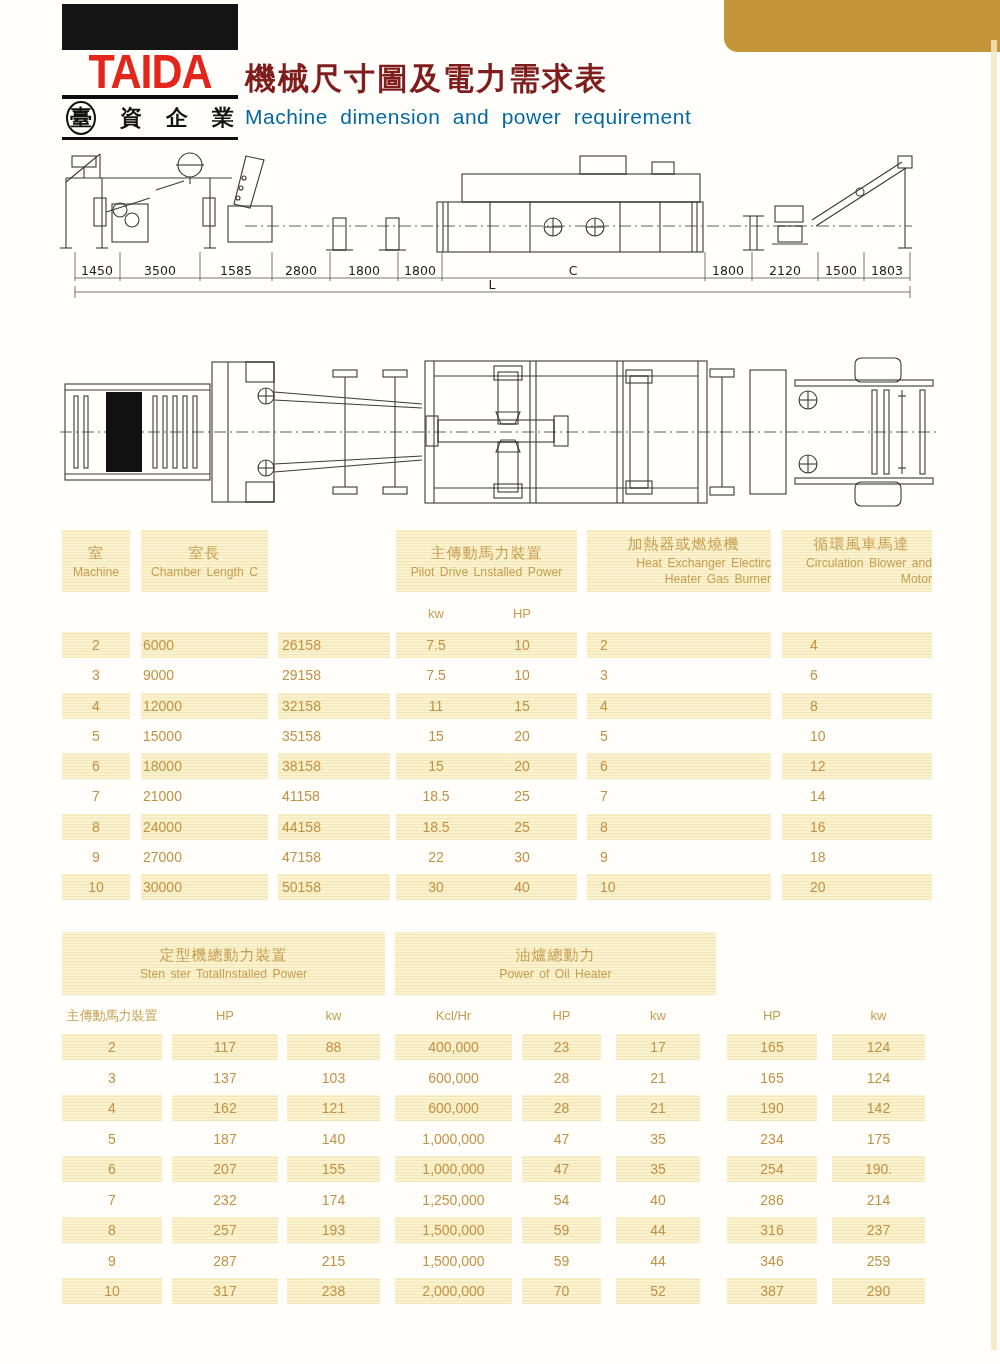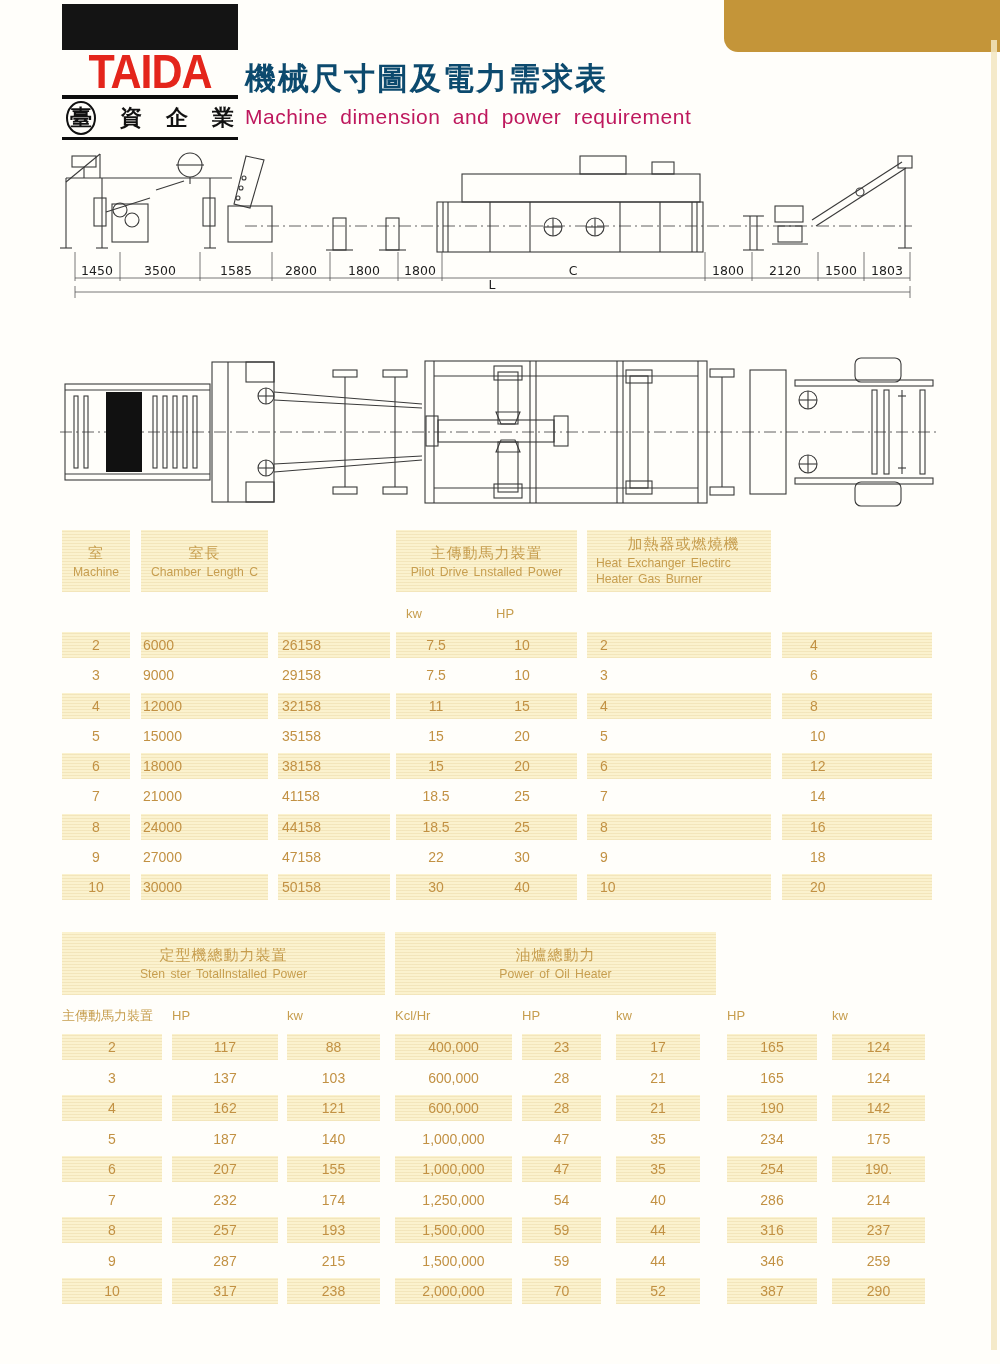--- a/index.html
+++ b/index.html
@@ -18,47 +18,47 @@
   .logo-word{height:45px;display:flex;align-items:center;justify-content:center;
              color:#e4251b;font-size:43px;font-weight:900;letter-spacing:-1px;
              line-height:1;transform:scaleY(1.1);}
   .logo-sub{border-top:4px solid #0d0d0d;border-bottom:3px solid #0d0d0d;
             display:flex;justify-content:space-between;align-items:center;
             padding:2px 4px;font-size:22px;font-weight:700;color:#111;}
   .logo-sub .ring{border:2px solid #111;border-radius:50%;padding:0 2px;}
 
   
   .titles{position:absolute;left:245px;top:58px;width:620px;}
-  .title-zh{margin:0;font-size:31px;font-weight:700;color:#0c4a6e;letter-spacing:2px;}
-  .title-en{margin:5px 0 0 0;font-size:21px;font-weight:400;color:#be185d;
+  .title-zh{margin:0;font-size:31px;font-weight:700;color:#7f1d1d;letter-spacing:2px;}
+  .title-en{margin:5px 0 0 0;font-size:21px;font-weight:400;color:#0369a1;
             letter-spacing:.5px;word-spacing:6px;}
 
   
   .side-view{position:absolute;left:60px;top:148px;width:880px;height:152px;}
   .top-view{position:absolute;left:60px;top:356px;width:880px;height:152px;}
   svg text{font-family:"DejaVu Sans","Liberation Sans",sans-serif;}
 
   
   .shadebox{background-color:#fbf2ce;
     background-image:repeating-linear-gradient(0deg,rgba(214,185,120,.22) 0 1px,rgba(0,0,0,0) 1px 3px);}
   .hzh{font-size:15px;color:#c79e4f;letter-spacing:1px;}
   .hen{font-size:12.2px;color:#c79e4f;word-spacing:2px;white-space:nowrap;}
-  .sublabel{position:absolute;font-size:13px;color:#c79e4f;height:20px;line-height:20px;}
+  .sublabel{position:absolute;font-size:13px;color:#c79e4f;text-align:center;height:20px;line-height:20px;}
   .cell{position:absolute;top:2px;height:26px;line-height:26px;font-size:14px;
         color:#c29143;box-sizing:border-box;}
   .ctr{text-align:center;}
   .pl14{padding-left:2px}.pl12{padding-left:4px}.pl13{padding-left:13px}.pl28{padding-left:28px}
   .shaded .cell{background-color:#fbf2ce;
     background-image:repeating-linear-gradient(0deg,rgba(214,185,120,.22) 0 1px,rgba(0,0,0,0) 1px 3px);}
 
   
   .table1{position:absolute;left:62px;top:530px;width:870px;height:380px;}
   .t1h{position:absolute;top:0;height:62px;box-sizing:border-box;display:flex;
        flex-direction:column;justify-content:center;align-items:center;gap:2px;text-align:center;}
-  .t1h.lft{align-items:flex-start;text-align:left;padding-left:9px;}
+  .t1h.lft{align-items:flex-start;text-align:right;padding-left:9px;}
   .t1h.lft .hen{white-space:normal;line-height:1.25;}
   .t1h1{left:0;width:68px}.t1h2{left:79px;width:127px}.t1h3{left:216px;width:112px}
   .t1h4{left:334px;width:181px}.t1h5{left:525px;width:184px}.t1h6{left:720px;width:150px}
   .t1sub-kw{top:74px;left:344px;width:60px;}
   .t1sub-hp{top:74px;left:434px;width:52px;}
   .t1-rows{position:absolute;left:0;top:100px;width:870px;}
   .t1-row{position:relative;height:30.3px;}
   .t1c1{left:0;width:68px}.t1c2{left:79px;width:127px}.t1c3{left:216px;width:112px}
   .t1c4{left:334px;width:181px}.t1c5{left:525px;width:184px}.t1c6{left:720px;width:150px}
   .kwv{position:absolute;left:10px;width:60px;text-align:center;}
@@ -303,20 +303,24 @@
       <div class="hen">Chamber Length C</div>
     </div>
     <div class="t1h t1h4 shadebox">
       <div class="hzh">主傳動馬力裝置</div>
       <div class="hen">Pilot Drive Lnstalled Power</div>
     </div>
     <div class="t1h t1h5 shadebox lft">
       <div class="hzh" style="align-self:center">加熱器或燃燒機</div>
       <div class="hen">Heat Exchanger Electirc Heater Gas Burner</div>
     </div>
+    <div class="t1h t1h6 shadebox lft">
+      <div class="hzh" style="align-self:center">循環風車馬達</div>
+      <div class="hen">Circulation Blower and Motor</div>
+    </div>
     <div class="sublabel t1sub-kw">kw</div>
     <div class="sublabel t1sub-hp">HP</div>
     <div class="t1-rows">
         <div class="t1-row shaded">
           <div class="cell ctr t1c1">2</div>
           <div class="cell pl14 t1c2">6000</div>
           <div class="cell pl12 t1c3">26158</div>
           <div class="cell t1c4">
             <span class="kwv">7.5</span>
             <span class="hpv">10</span>

